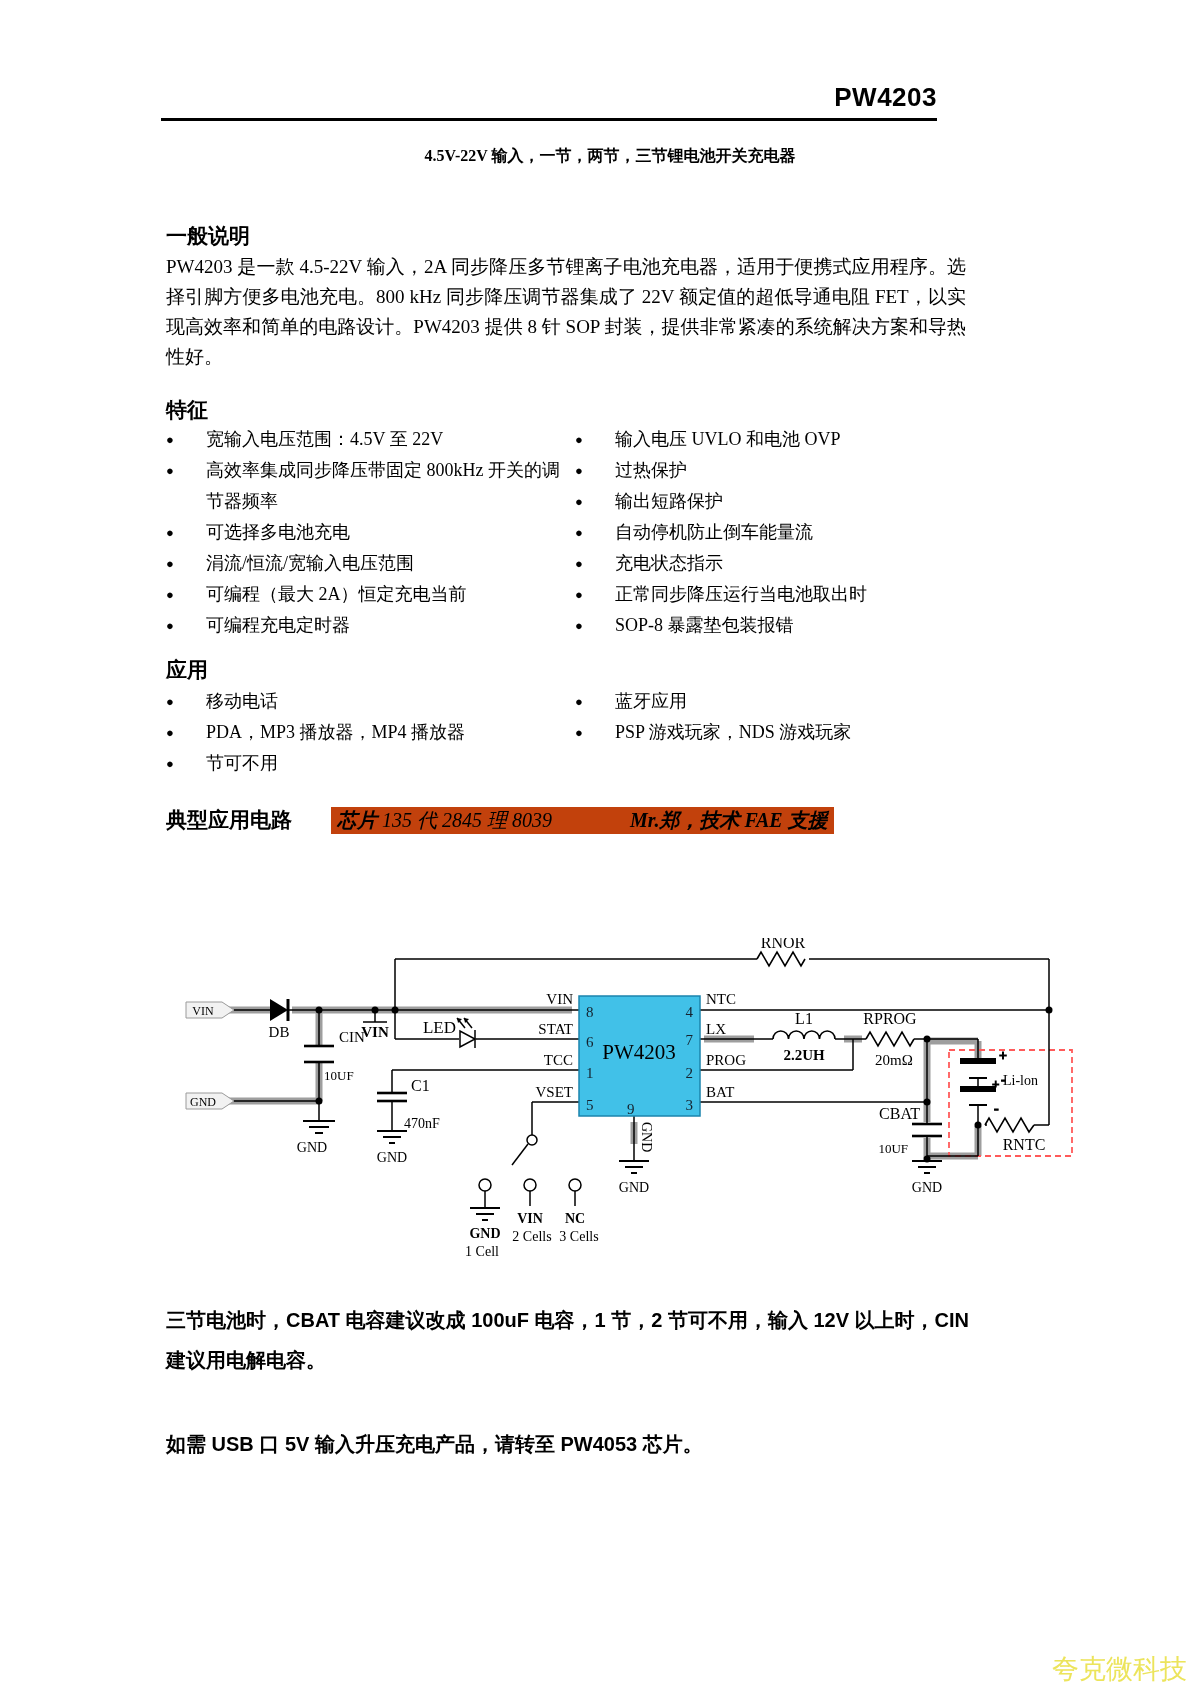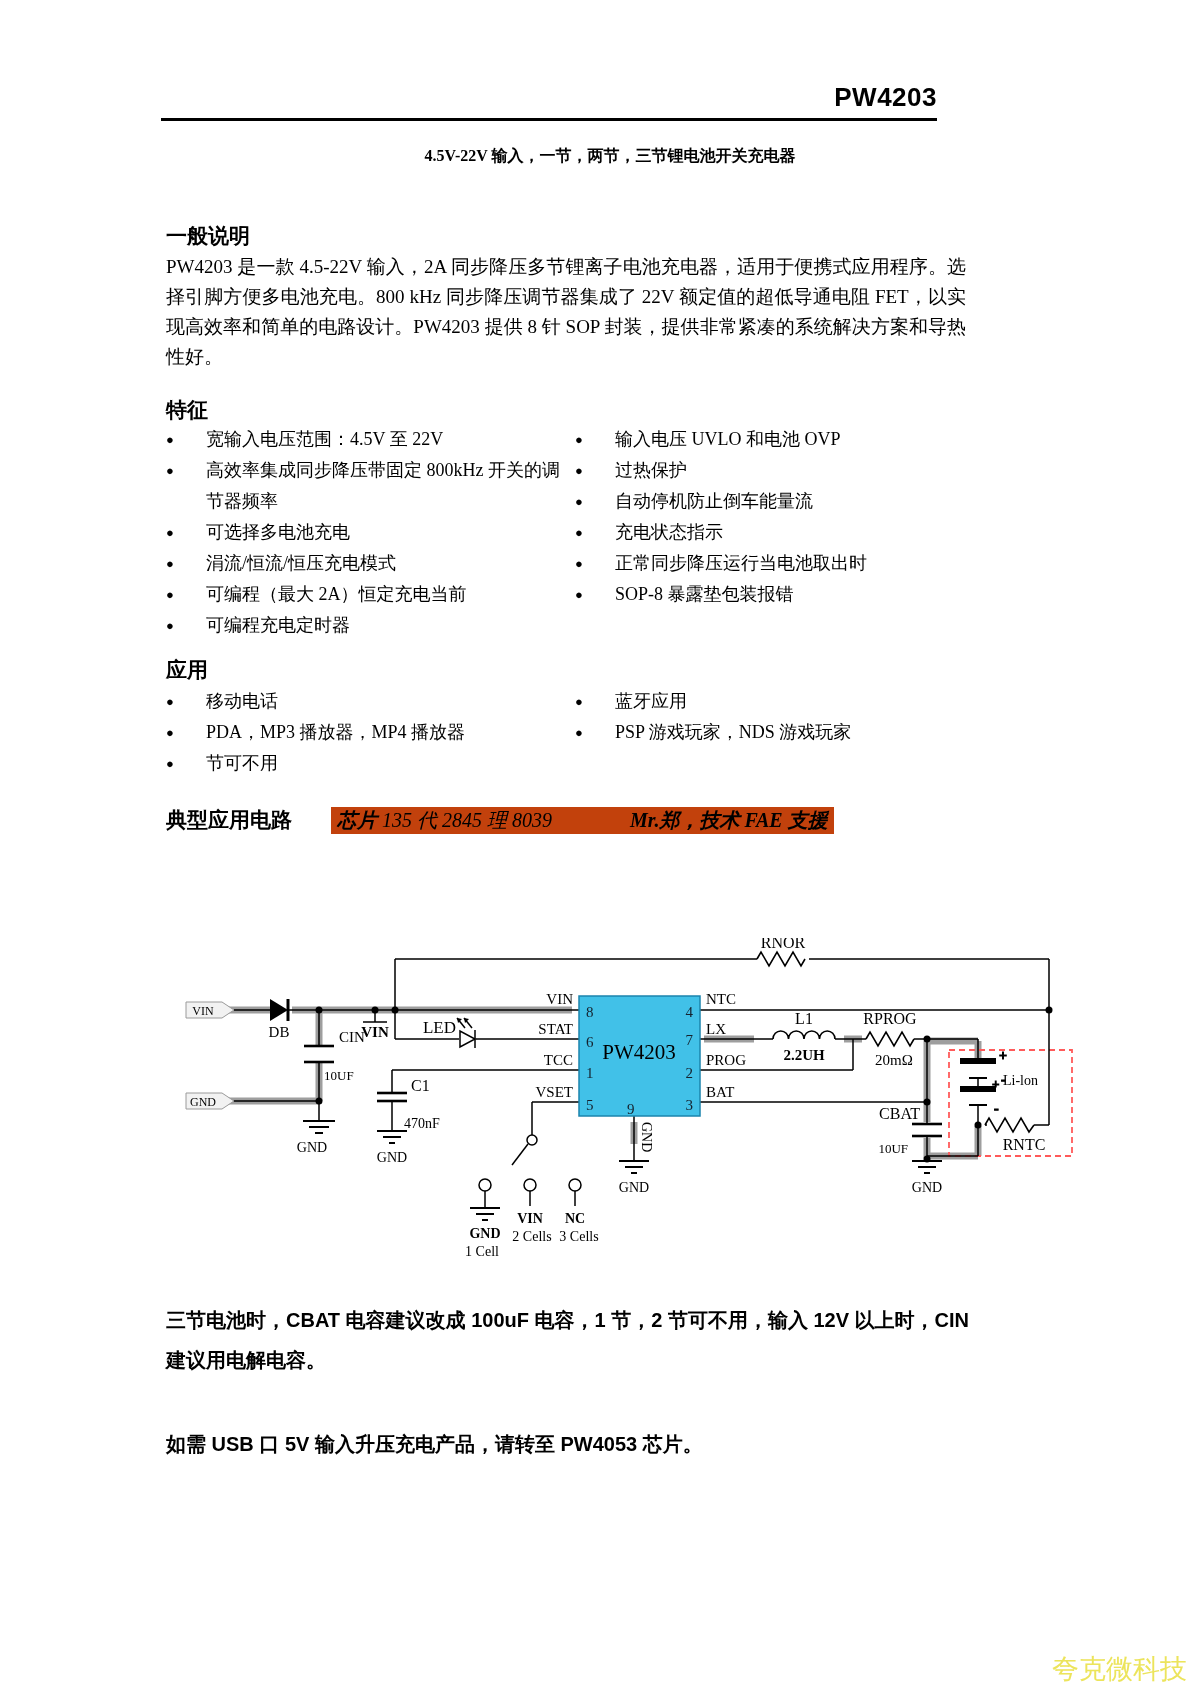--- a/index.html
+++ b/index.html
@@ -54,39 +54,43 @@
     <div class="li">
         <span class="bullet"></span>
         <span class="txt">高效率集成同步降压带固定 800kHz 开关的调节器频率</span>
       </div>
     <div class="li">
         <span class="bullet"></span>
         <span class="txt">可选择多电池充电</span>
       </div>
     <div class="li">
         <span class="bullet"></span>
-        <span class="txt">涓流/恒流/恒压充电模式</span>
+        <span class="txt">涓流/恒流/宽输入电压范围</span>
       </div>
     <div class="li">
         <span class="bullet"></span>
         <span class="txt">可编程（最大 2A）恒定充电当前</span>
       </div>
     <div class="li">
         <span class="bullet"></span>
         <span class="txt">可编程充电定时器</span>
       </div>
   </div>
   <div class="abs col" style="left:575px;top:424px;width:400px;">
     <div class="li">
         <span class="bullet"></span>
         <span class="txt">输入电压 UVLO 和电池 OVP</span>
       </div>
     <div class="li">
         <span class="bullet"></span>
         <span class="txt">过热保护</span>
+      </div>
+    <div class="li">
+        <span class="bullet"></span>
+        <span class="txt">输出短路保护</span>
       </div>
     <div class="li">
         <span class="bullet"></span>
         <span class="txt">自动停机防止倒车能量流</span>
       </div>
     <div class="li">
         <span class="bullet"></span>
         <span class="txt">充电状态指示</span>
       </div>
     <div class="li">

